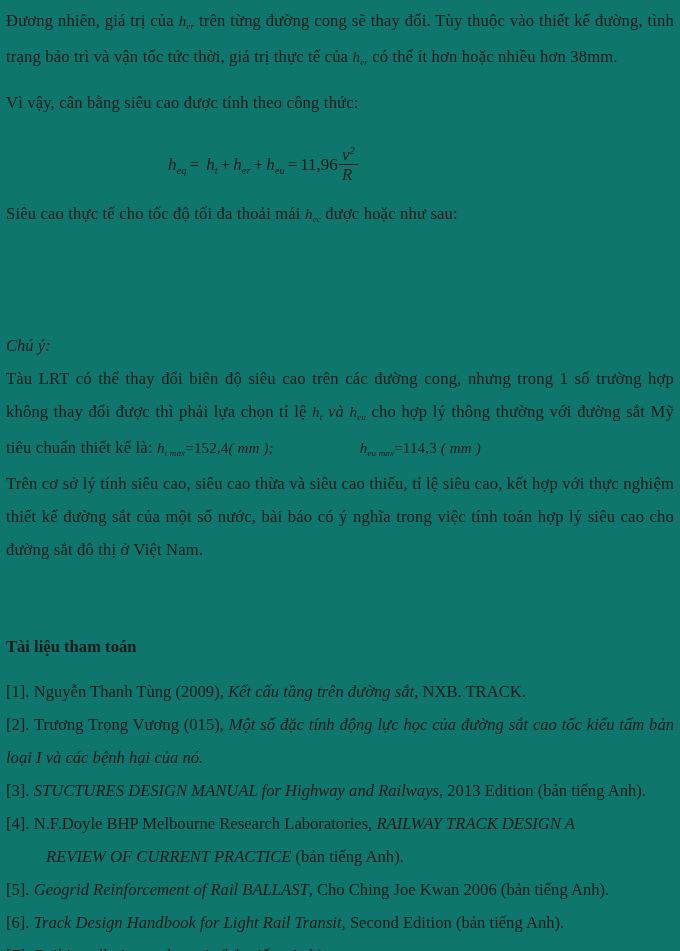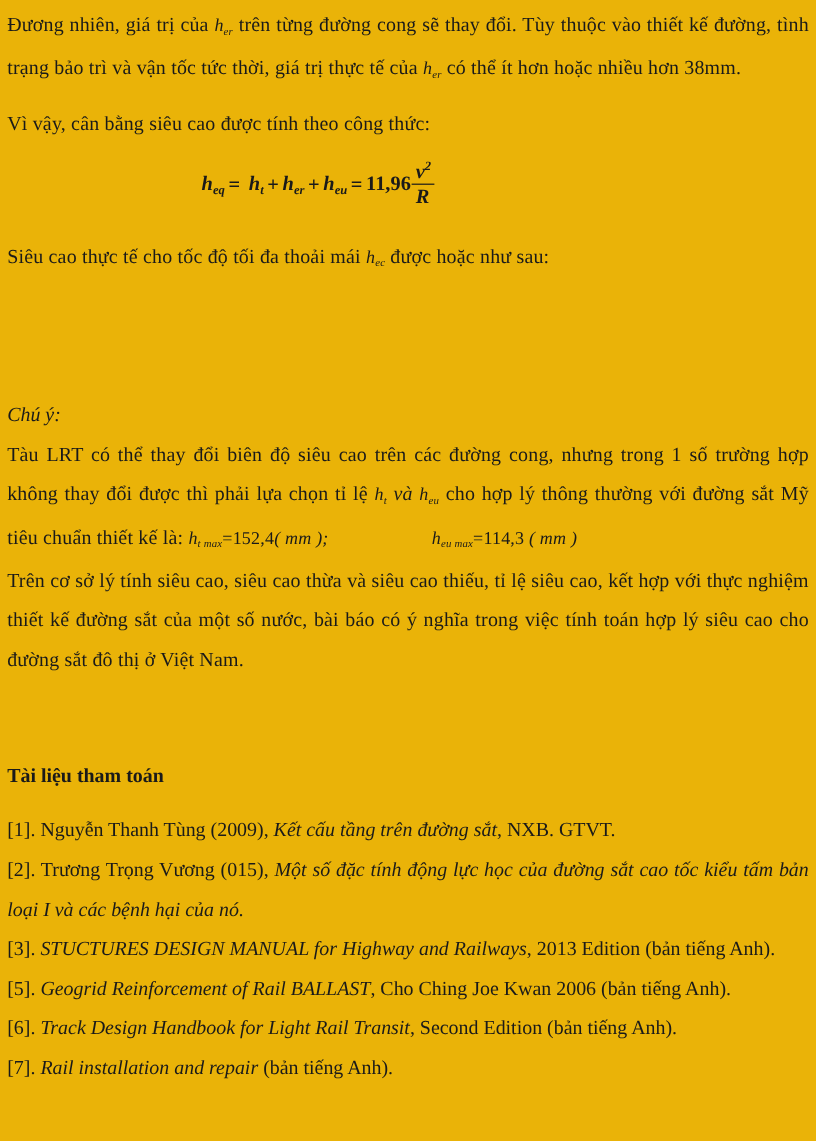--- a/index.html
+++ b/index.html
@@ -14,21 +14,21 @@
     font-family: "Liberation Serif", "DejaVu Serif", serif;
     color: #1a1a1a;
     overflow: hidden;
   }
   .page {
     position: relative;
     width: 680px;
     height: 951px;
     box-sizing: border-box;
     padding: 4px 6px 0 6px;
-    background: #eab308;
+    background: #0f766e;
   }
   p, div, span {
     -webkit-font-smoothing: antialiased;
   }
   .body-text {
     font-size: 16.6px;
     line-height: 33px;
     text-align: justify;
     text-justify: inter-word;
     margin: 0;
@@ -103,22 +103,21 @@
     vertical-align: baseline;
     position: relative;
     top: 0.35em;
   }
   .inline-math .num { font-style: normal; }
   .inline-math .op { font-style: normal; }
 
   .formula-1 {
     position: absolute;
     left: 168px;
-    top: 136px;
-    font-weight: bold;
+    top: 148px;
   }
   .formula-2 {
     position: absolute;
     left: 168px;
     top: 227px;
   }
 
   .note-italic {
     font-style: italic;
     font-size: 16.6px;
@@ -183,26 +182,27 @@
 
   <p class="body-text para">Trên cơ sở lý tính siêu cao, siêu cao thừa và siêu cao thiếu, tỉ lệ siêu cao, kết hợp với thực nghiệm thiết kế đường sắt của một số nước, bài báo có ý nghĩa trong việc tính toán hợp lý siêu cao cho đường sắt đô thị ở Việt Nam.</p>
 
   <div class="gap-xl"></div>
   <div style="height:18px"></div>
 
   <p class="refs-head">Tài liệu tham toán</p>
 
   <div style="height:12px"></div>
 
-  <p class="ref"><span>[1].</span><span> Nguyễn Thanh Tùng (2009), </span><span class="title-it">Kết cấu tầng trên đường sắt</span><span>, NXB. GTVT.</span></p>
+  <p class="ref"><span>[1].</span><span> Nguyễn Thanh Tùng (2009), </span><span class="title-it">Kết cấu tầng trên đường sắt</span><span>, NXB. TRACK.</span></p>
 
   <p class="ref"><span>[2].</span><span> Trương Trọng Vương (015), </span><span class="title-it">Một số đặc tính động lực học của đường sắt cao tốc kiểu tấm bản loại I và các bệnh hại của nó.</span><span></span></p>
 
   <p class="ref"><span>[3].</span><span> </span><span class="title-it">STUCTURES DESIGN MANUAL for Highway and Railways</span><span>, 2013 Edition (bản tiếng Anh).</span></p>
 
+  <p class="ref"><span>[4].</span><span>  N.F.Doyle BHP Melbourne Research Laboratories, </span><span class="title-it">RAILWAY TRACK DESIGN A</span><span class="ref-indent-2"><span class="title-it">REVIEW OF CURRENT PRACTICE</span><span> (bản tiếng Anh).</span></span></p>
 
   <p class="ref"><span>[5].</span><span> </span><span class="title-it">Geogrid Reinforcement of Rail BALLAST</span><span>, Cho Ching Joe Kwan 2006 (bản tiếng Anh).</span></p>
 
   <p class="ref"><span>[6].</span><span> </span><span class="title-it">Track Design Handbook for Light Rail Transit</span><span>, Second Edition (bản tiếng Anh).</span></p>
 
   <p class="ref"><span>[7].</span><span> </span><span class="title-it">Rail installation and repair</span><span> (bản tiếng Anh).</span></p>
 
 </div>
 
 </body></html>

